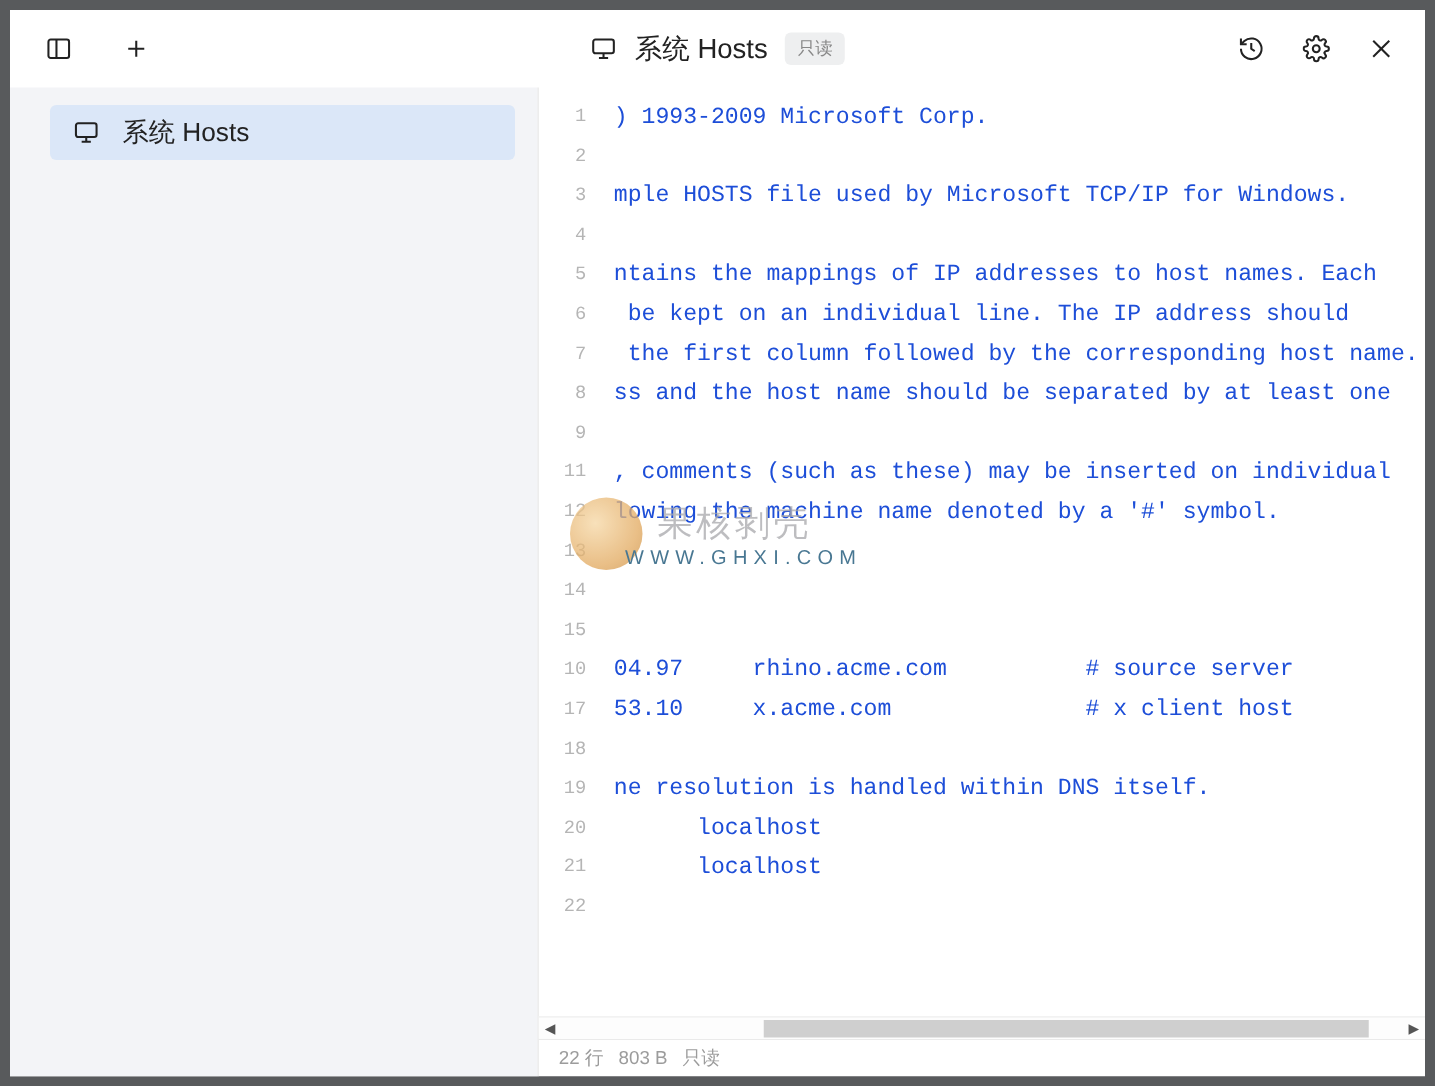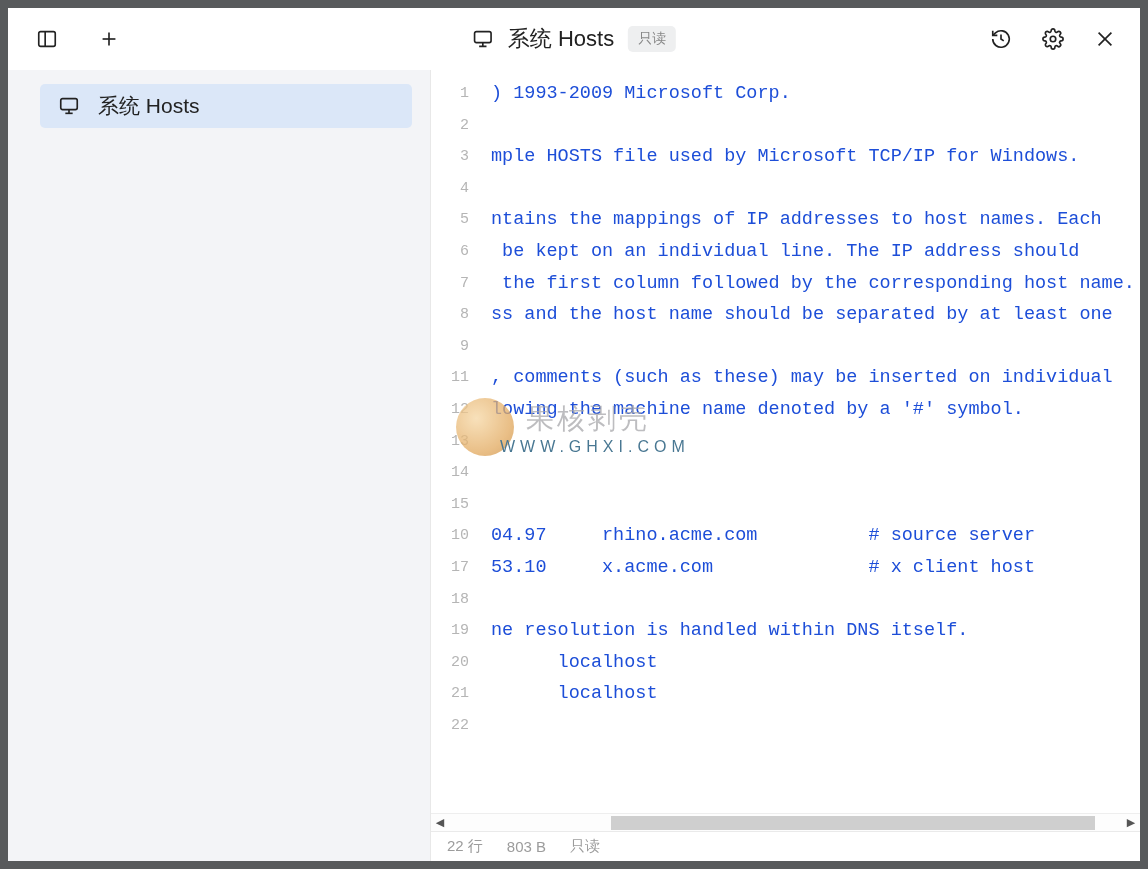--- a/index.html
+++ b/index.html
@@ -32,21 +32,21 @@
   .gut { width: 48px; text-align: right; color: #b5b5b5; font-size: 15px; padding-right: 10px; flex-shrink: 0; user-select: none; line-height: 31.6px; }
   .txt { color: #1d4ed8; white-space: pre; padding-left: 12px; }
 
   
   .hscroll { height: 18px; background: #fdfdfd; border-top: 1px solid #eee; display: flex; align-items: center; position: relative; }
   .hscroll .arrow { width: 18px; height: 100%; display:flex;align-items:center;justify-content:center; color:#555; font-size:11px; }
   .hscroll .track { flex:1; height: 16px; background:#fdfdfd; position: relative; }
   .hscroll .thumb { position:absolute; left:24%; width:72%; top:1px; height:14px; background:#cfcfcf; border-radius:0; }
 
   
-  .status { height: 30px; border-top: 1px solid #eaeaea; display: flex; align-items: center; padding: 0 16px; gap: 24px; color: #9c9c9c; font-size: 15px; }
+  .status { height: 30px; border-top: 1px solid #eaeaea; display: flex; align-items: center; padding: 0 16px; gap: 12px; color: #9c9c9c; font-size: 15px; }
 
   
   .watermark { position: absolute; left: 448px; top: 390px; opacity: 0.75; pointer-events: none; display:flex; flex-direction:column; align-items:center; }
   .watermark .circ { width: 58px; height: 58px; border-radius: 50%; background: radial-gradient(circle at 35% 35%, #f6d7a4, #e2a95e 65%, #c98a3d); position: relative; }
   .watermark .main { font-size: 28px; color:#a8a8ab; font-weight:500; position:absolute; left:70px; top:2px; letter-spacing:3px; white-space:nowrap; }
   .watermark .sub { font-size: 16px; color:#0c4a6e; letter-spacing:5px; position:absolute; left:44px; top:40px; white-space:nowrap; }
 </style>
 </head>
 <body>
 

